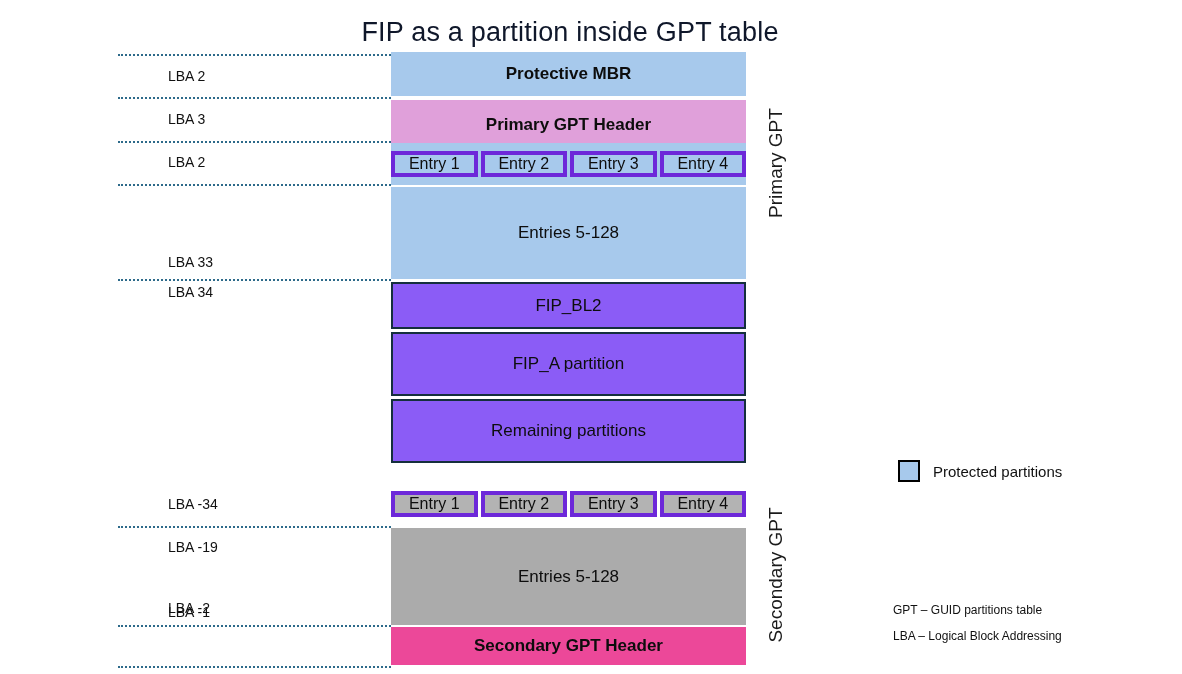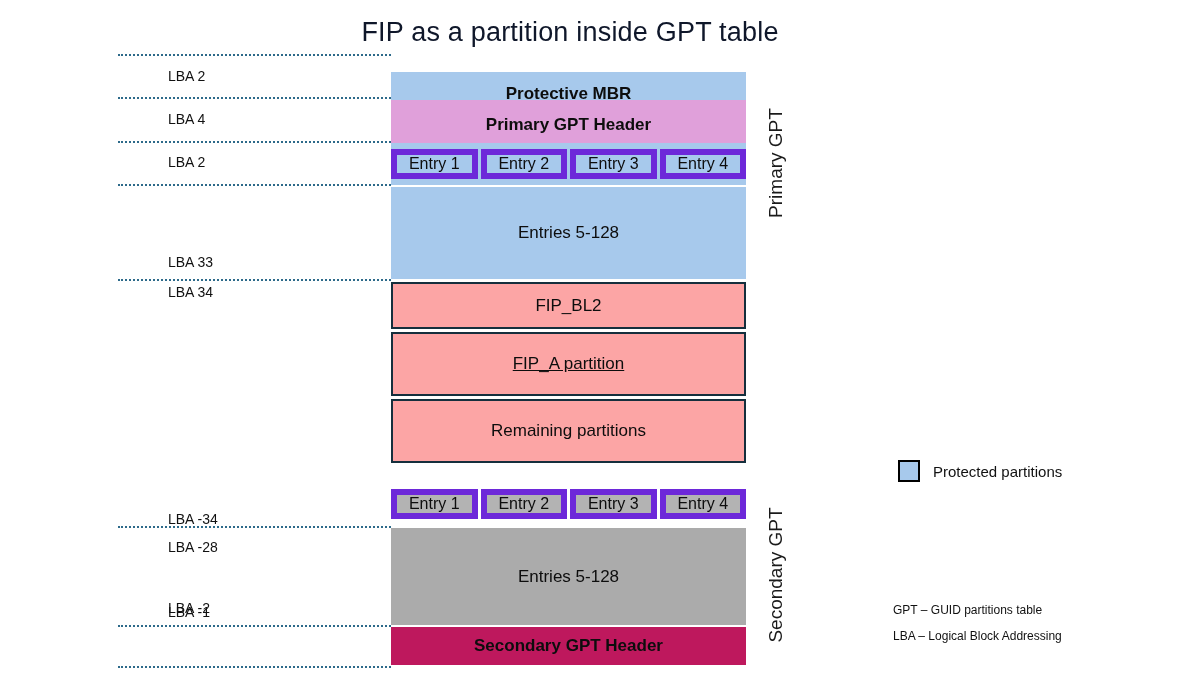--- a/index.html
+++ b/index.html
@@ -12,34 +12,34 @@
     position:absolute; left:0; top:17px; width:1140px; text-align:center;
     font-size:27px; letter-spacing:0.2px; color:#0f172a;
   }
   
   .block {
     position:absolute; left:391px; width:355px;
     display:flex; align-items:center; justify-content:center;
     font-size:17px; color:#0d0d0d; text-align:center;
   }
   .bold { font-weight:bold; }
-  .outlined { border:2px solid #152f3d; background:#fca5a5; }
-  .row-protective   { top:72px;  height:44px; }
+  .outlined { border:2px solid #152f3d; background:#8b5cf6; }
+  .row-protective   { top:52px;  height:44px; }
   .row-pgheader     { top:100px; height:50px; }
   .row-pentries     { top:143px; height:42px; display:flex; gap:0; }
   .row-pentriesrest { top:187px; height:92px; }
   .row-fipbl2       { top:282px; height:47px; }
-  .row-fipa         { top:332px; height:64px;text-decoration:underline; }
+  .row-fipa         { top:332px; height:64px; }
   .row-remaining    { top:399px; height:64px; }
   .row-sentries     { top:482px; height:43px; display:flex; }
   .row-sentriesrest { top:528px; height:97px; }
   .row-sgheader     { top:627px; height:38px; }
   .entries-row { padding:0; }
   .entry-cell {
-    flex:1; border:6px solid #6d28d9;
+    flex:1; border:4px solid #6d28d9;
     display:flex; align-items:center; justify-content:center;
     font-size:16px; color:#0d0d0d;
   }
   .entry-cell + .entry-cell { margin-left:3px; }
   
   .dotline {
     position:absolute; left:118px; width:273px; height:0;
     border-top:2px dotted #2d6a8a;
   }
   
@@ -80,26 +80,26 @@
   <div class="dotline" style="top:54px"></div>
   <div class="dotline" style="top:97px"></div>
   <div class="dotline" style="top:141px"></div>
   <div class="dotline" style="top:184px"></div>
   <div class="dotline" style="top:279px"></div>
   <div class="dotline" style="top:526px"></div>
   <div class="dotline" style="top:625px"></div>
   <div class="dotline" style="top:666px"></div>
 
   <div class="lba" style="top:76px">LBA 2</div>
-  <div class="lba" style="top:119px">LBA 4</div>
+  <div class="lba" style="top:119px">LBA 3</div>
   <div class="lba" style="top:162px">LBA 2</div>
   <div class="lba" style="top:262px">LBA 33</div>
   <div class="lba" style="top:292px">LBA 34</div>
-  <div class="lba" style="top:519px">LBA -34</div>
-  <div class="lba" style="top:547px">LBA -28</div>
+  <div class="lba" style="top:504px">LBA -34</div>
+  <div class="lba" style="top:547px">LBA -19</div>
   <div class="lba" style="top:608px">LBA -2</div>
   <div class="lba" style="top:612px">LBA -1</div>
 
   <div class="block row-protective bold" style="background-color: rgb(167, 201, 236);">Protective MBR</div>
 
   <div class="block row-pgheader bold" style="background-color: rgb(224, 160, 218);">Primary GPT Header</div>
 
   <div class="block row-pentries entries-row" style="background-color: rgb(167, 201, 236);">
     <div class="entry-cell" style="background-color: rgb(167, 201, 236);">Entry 1</div>
     <div class="entry-cell" style="background-color: rgb(167, 201, 236);">Entry 2</div>
@@ -117,21 +117,21 @@
 
   <div class="block row-sentries entries-row">
     <div class="entry-cell" style="background-color: rgb(179, 179, 179);">Entry 1</div>
     <div class="entry-cell" style="background-color: rgb(179, 179, 179);">Entry 2</div>
     <div class="entry-cell" style="background-color: rgb(179, 179, 179);">Entry 3</div>
     <div class="entry-cell" style="background-color: rgb(179, 179, 179);">Entry 4</div>
   </div>
 
   <div class="block row-sentriesrest" style="background-color: rgb(171, 171, 171);">Entries 5-128</div>
 
-  <div class="block row-sgheader bold" style="background-color: #be185d;">Secondary GPT Header</div>
+  <div class="block row-sgheader bold" style="background-color: #ec4899;">Secondary GPT Header</div>
 
   <div class="side-label" style="top:163px">Primary GPT</div>
   <div class="side-label" style="top:575px">Secondary GPT</div>
 
   <div class="legend">
     <div class="legend-row">
       <span class="legend-swatch" style="background-color: rgb(167, 201, 236);"></span>
       <span class="legend-label">Protected partitions</span>
     </div>
   </div>

